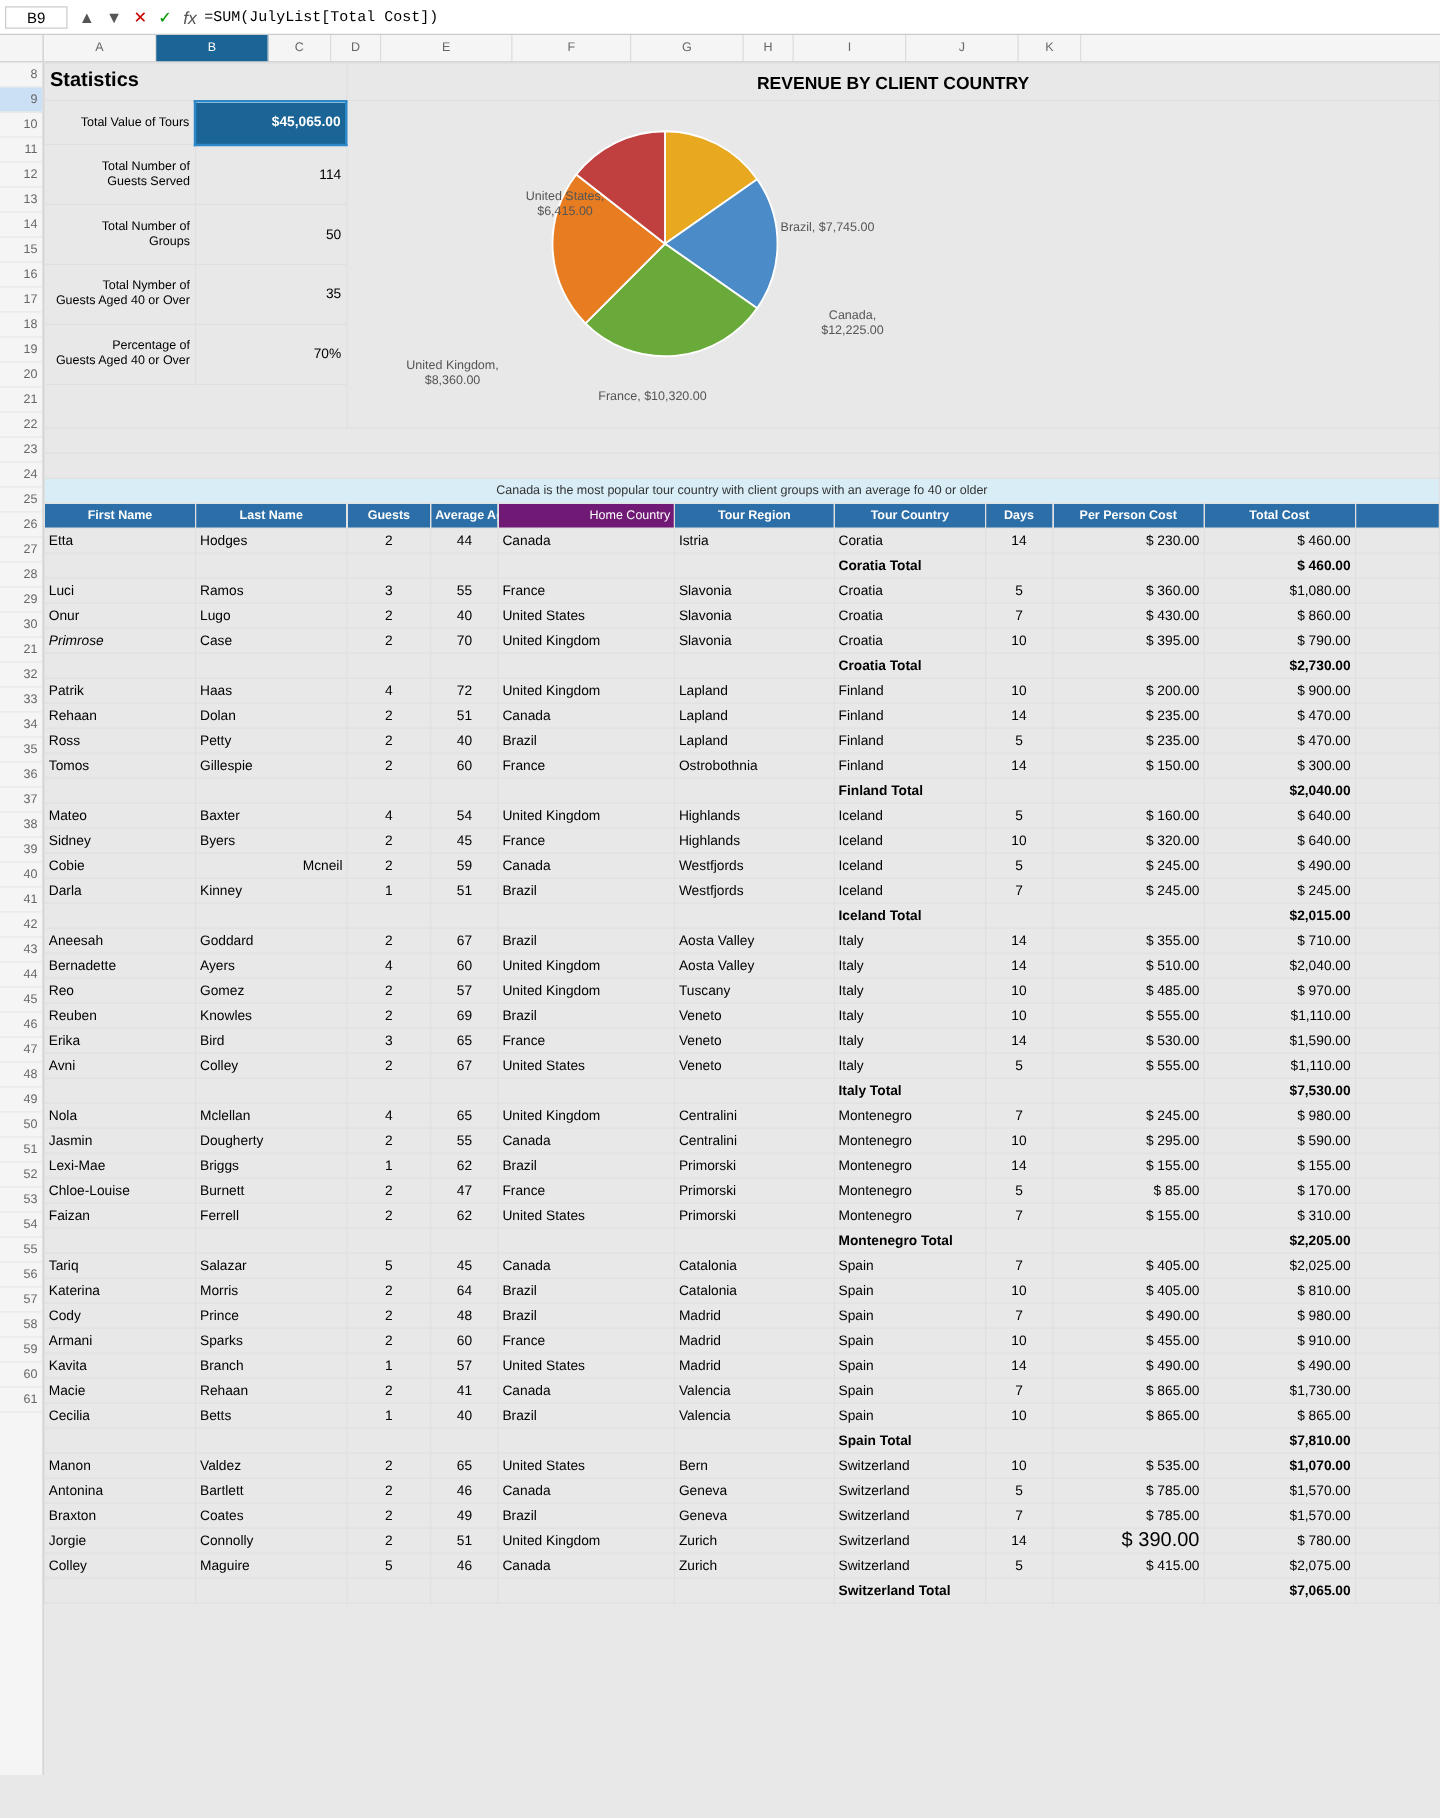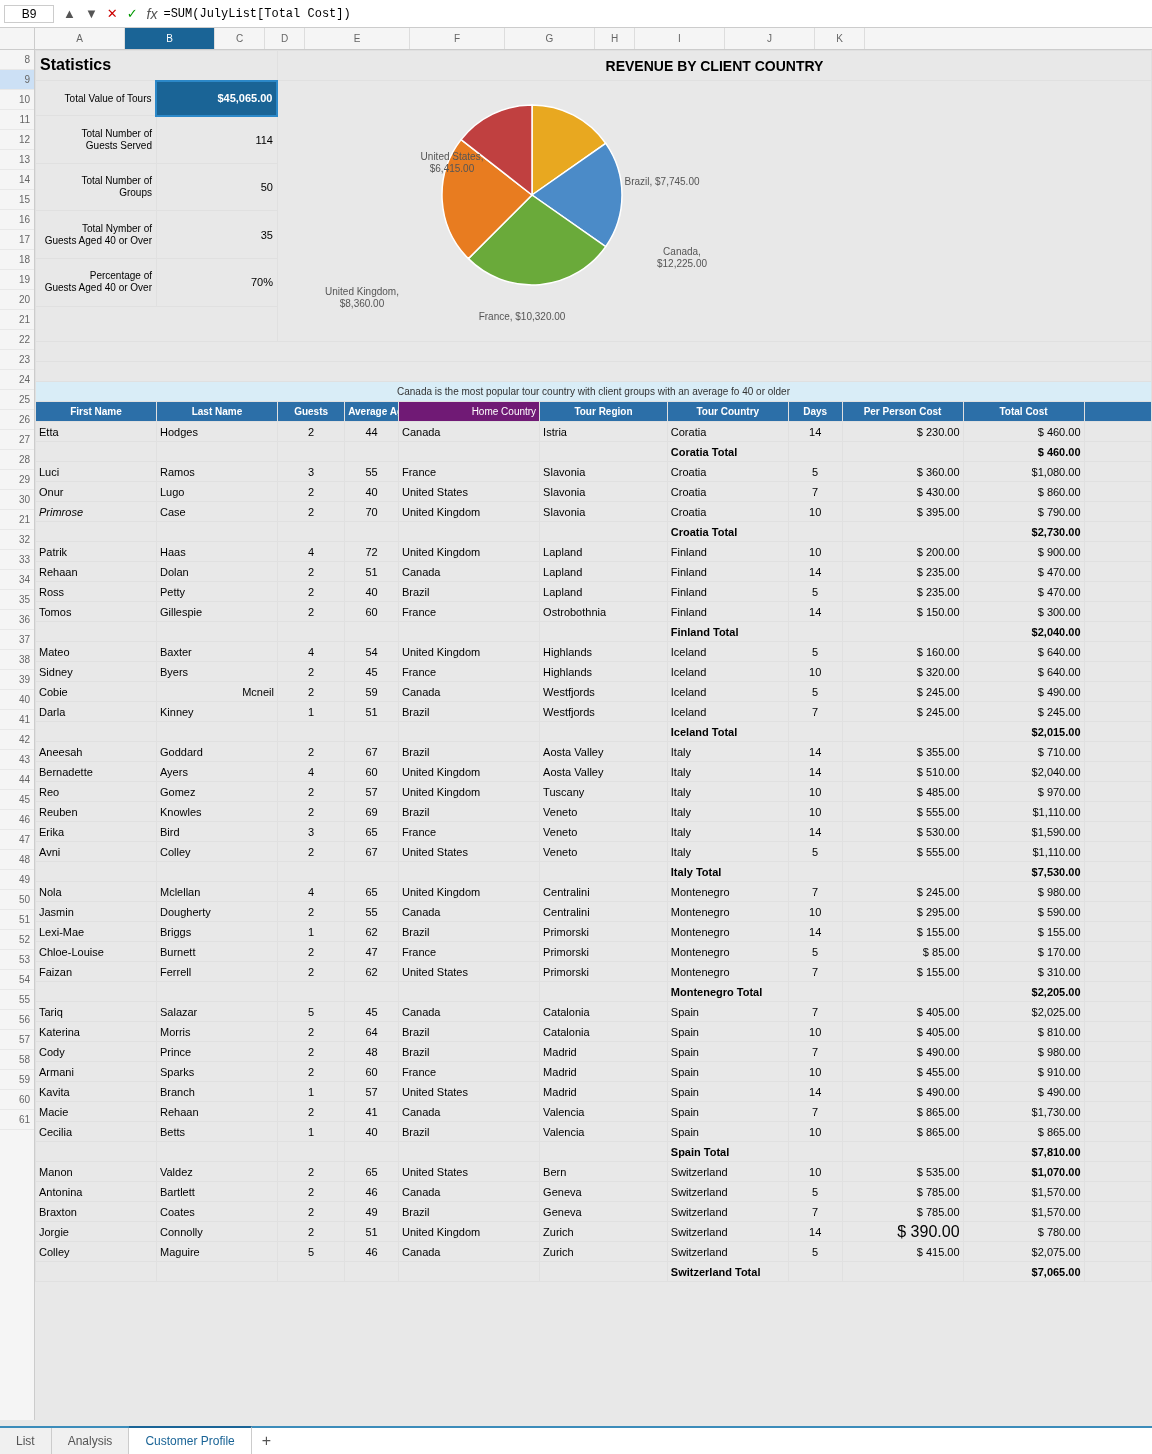--- a/index.html
+++ b/index.html
@@ -872,25 +872,13 @@
               <td style="text-align: center; height: 20px; padding: 0px 3px; font-size: 11px;"></td>
               <td style="text-align: right; height: 20px; padding: 0px 3px; font-size: 11px;"></td>
               <td style="text-align: right; height: 20px; padding: 0px 3px; font-size: 11px; font-weight: bold; border-top: 1px solid rgb(170, 170, 170);">$7,065.00</td>
               <td></td>
             </tr>
           </tbody>
       </table>
     </div>
   </div>
 
-  <div class="tabbar">
-    <div class="tab">
-      <span>List</span>
-    </div>
-    <div class="tab">
-      <span>Analysis</span>
-    </div>
-    <div class="tab active">
-      <span>Customer Profile</span>
-    </div>
-    <div class="tab-add">+</div>
-  </div>
 </div>
 
 </body></html>

